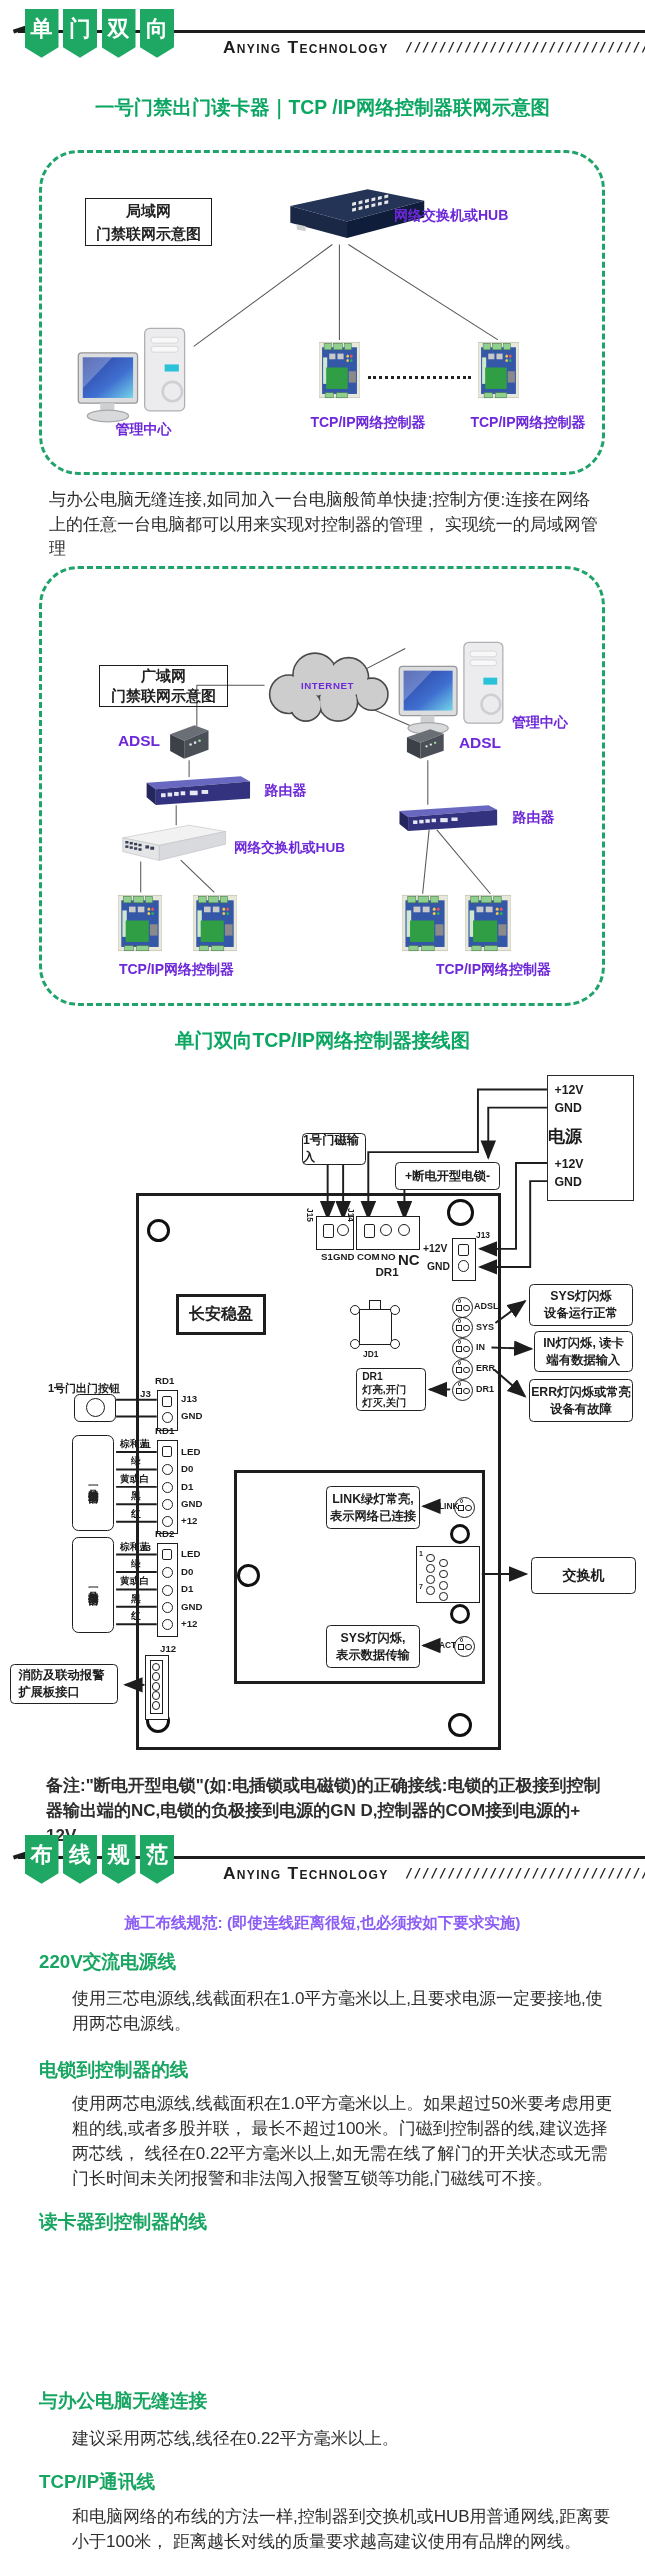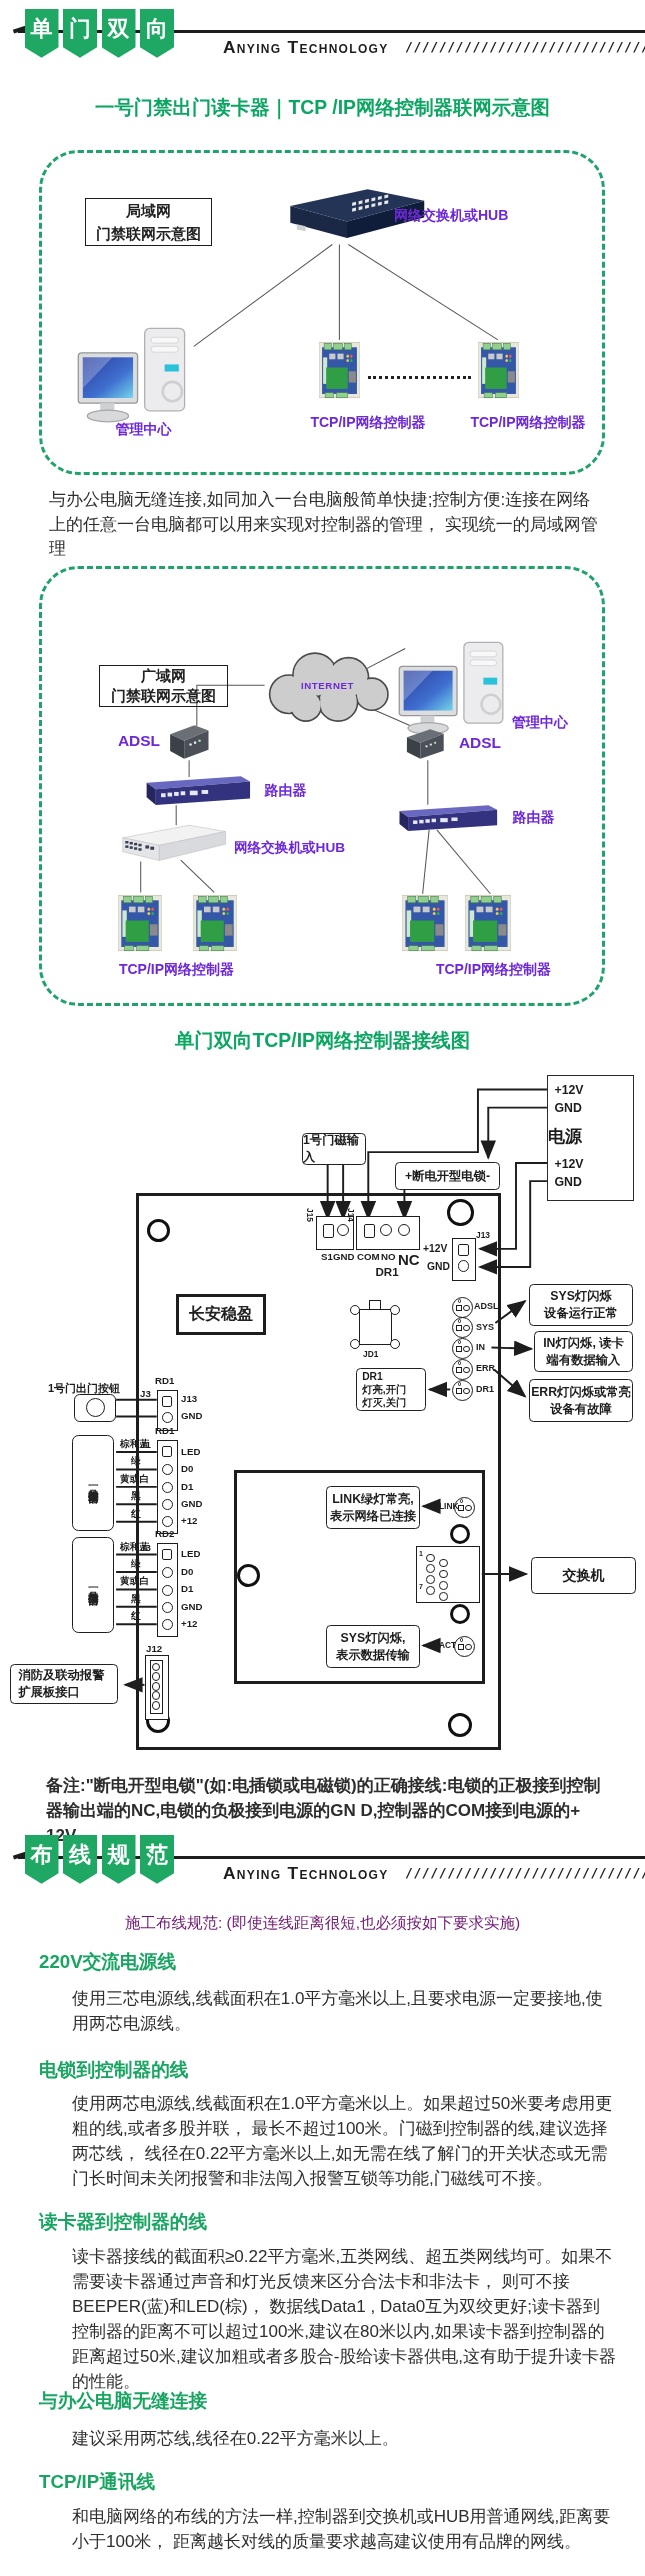--- a/index.html
+++ b/index.html
@@ -14,21 +14,21 @@
   .badge{position:relative;width:34px;height:53px;background:#1ea864;
          clip-path:polygon(0 0,100% 0,100% 72%,50% 92%,0 72%);
          color:#fff;font-size:22px;font-weight:700;text-align:center;line-height:40px;}
   .brand{position:absolute;left:223px;top:37px;font-variant:small-caps;font-weight:700;
          font-size:17.4px;letter-spacing:1.3px;color:#1d1d1d;font-family:"Liberation Sans",sans-serif;}
   .slashes{position:absolute;left:405px;top:39px;font-family:"DejaVu Sans Mono",monospace;
            font-size:13px;font-weight:700;color:#1d1d1d;letter-spacing:0.6px;}
   
   .gtitle{position:absolute;left:0;width:645px;text-align:center;color:#0ba662;font-size:19.4px;font-weight:700;}
   .para{position:absolute;font-size:17px;font-weight:500;color:#2d2d2d;line-height:24.5px;}
-  .rednote{position:absolute;left:0;width:645px;text-align:center;color:#701a75;font-size:15.5px;font-weight:400;}
+  .rednote{position:absolute;left:0;width:645px;text-align:center;color:#8b5cf6;font-size:15.5px;font-weight:700;}
   .sec-h{position:absolute;left:39px;color:#17a561;font-size:18.7px;font-weight:700;}
   .sec-b{position:absolute;left:72px;width:545px;font-size:17px;font-weight:500;color:#2e2e2e;line-height:25px;}
   
   .dashbox{position:absolute;border:3.2px dashed #1fa36a;border-radius:39px;}
   .diaglabel{position:absolute;border:1.9px solid #1c1c1c;text-align:center;font-weight:700;color:#222;}
   .small-label{position:absolute;font-weight:700;color:#6d28d9;text-align:center;}
   .linesvg{position:absolute;left:0;top:0;}
   .dotline{position:absolute;border-top:3.2px dotted #222;}
   
   .wbox{position:absolute;border:1.9px solid #222;border-radius:4.5px;background:#fff;
@@ -602,21 +602,21 @@
     <div class="wl" style="left:181px;top:501px;font-size:9.7px">D0</div>
     <div class="wl" style="left:181px;top:518px;font-size:9.7px">D1</div>
     <div class="wl" style="left:181px;top:536px;font-size:9.7px">GND</div>
     <div class="wl" style="left:181px;top:553px;font-size:9.7px">+12</div>
     <div class="wl" style="left:120px;top:476px;font-size:9.7px">棕和蓝</div>
     <div class="wl" style="left:131px;top:493px;font-size:9.7px">绿</div>
     <div class="wl" style="left:120px;top:510px;font-size:9.7px">黄或白</div>
     <div class="wl" style="left:131px;top:528px;font-size:9.7px">黑</div>
     <div class="wl" style="left:131px;top:545px;font-size:9.7px">红</div>
 
-    <div class="wl" style="left:146px;top:578px;font-size:9.7px">J12</div>
+    <div class="wl" style="left:160px;top:578px;font-size:9.7px">J12</div>
     <div class="conn" style="left:145px;top:590px;width:22px;height:63px">
       <span class="j12inner" style="left:3.9px;top:3.9px;width:11px;height:52px"></span>
       <span class="j12c" style="left:5.8px;top:6.5px"></span>
       <span class="j12c" style="left:5.8px;top:16px"></span>
       <span class="j12c" style="left:5.8px;top:26px"></span>
       <span class="j12c" style="left:5.8px;top:35px"></span>
       <span class="j12c" style="left:5.8px;top:45px"></span>
     </div>
     <div class="wbox" style="left:9.7px;top:599px;width:108px;height:40px;font-size:12.3px;line-height:17px;align-items:flex-start;padding-left:7.7px;box-sizing:border-box">
       <div>消防及联动报警</div>
@@ -678,21 +678,20 @@
 
   <div class="rednote" style="top:1913px">施工布线规范: (即使连线距离很短,也必须按如下要求实施)</div>
 
   <div class="sec-h" style="top:1949px">220V交流电源线</div>
   <div class="sec-b" style="top:1986px">使用三芯电源线,线截面积在1.0平方毫米以上,且要求电源一定要接地,使用两芯电源线。</div>
 
   <div class="sec-h" style="top:2057px">电锁到控制器的线</div>
   <div class="sec-b" style="top:2091px">使用两芯电源线,线截面积在1.0平方毫米以上。如果超过50米要考虑用更粗的线,或者多股并联， 最长不超过100米。门磁到控制器的线,建议选择两芯线， 线径在0.22平方毫米以上,如无需在线了解门的开关状态或无需门长时间未关闭报警和非法闯入报警互锁等功能,门磁线可不接。</div>
 
   <div class="sec-h" style="top:2209px">读卡器到控制器的线</div>
-  <div class="sec-b" style="top:2244px">读卡器接线的截面积≥0.22平方毫米,五类网线、超五类网线均可。如果不需要读卡器通过声音和灯光反馈来区分合法卡和非法卡， 则可不接BEEPER(蓝)和LED(棕)， 数据线Data1 , Data0互为双绞更好;读卡器到控制器的距离不可以超过100米,建议在80米以内,如果读卡器到控制器的距离超过50米,建议加粗或者多股合-股给读卡器供电,这有助于提升读卡器的性能。</div>
 
   <div class="sec-h" style="top:2388px">与办公电脑无缝连接</div>
   <div class="sec-b" style="top:2426px">建议采用两芯线,线径在0.22平方毫米以上。</div>
 
   <div class="sec-h" style="top:2469px">TCP/IP通讯线</div>
   <div class="sec-b" style="top:2504px">和电脑网络的布线的方法一样,控制器到交换机或HUB用普通网线,距离要小于100米， 距离越长对线的质量要求越高建议使用有品牌的网线。</div>
 
 </div>
 
 

